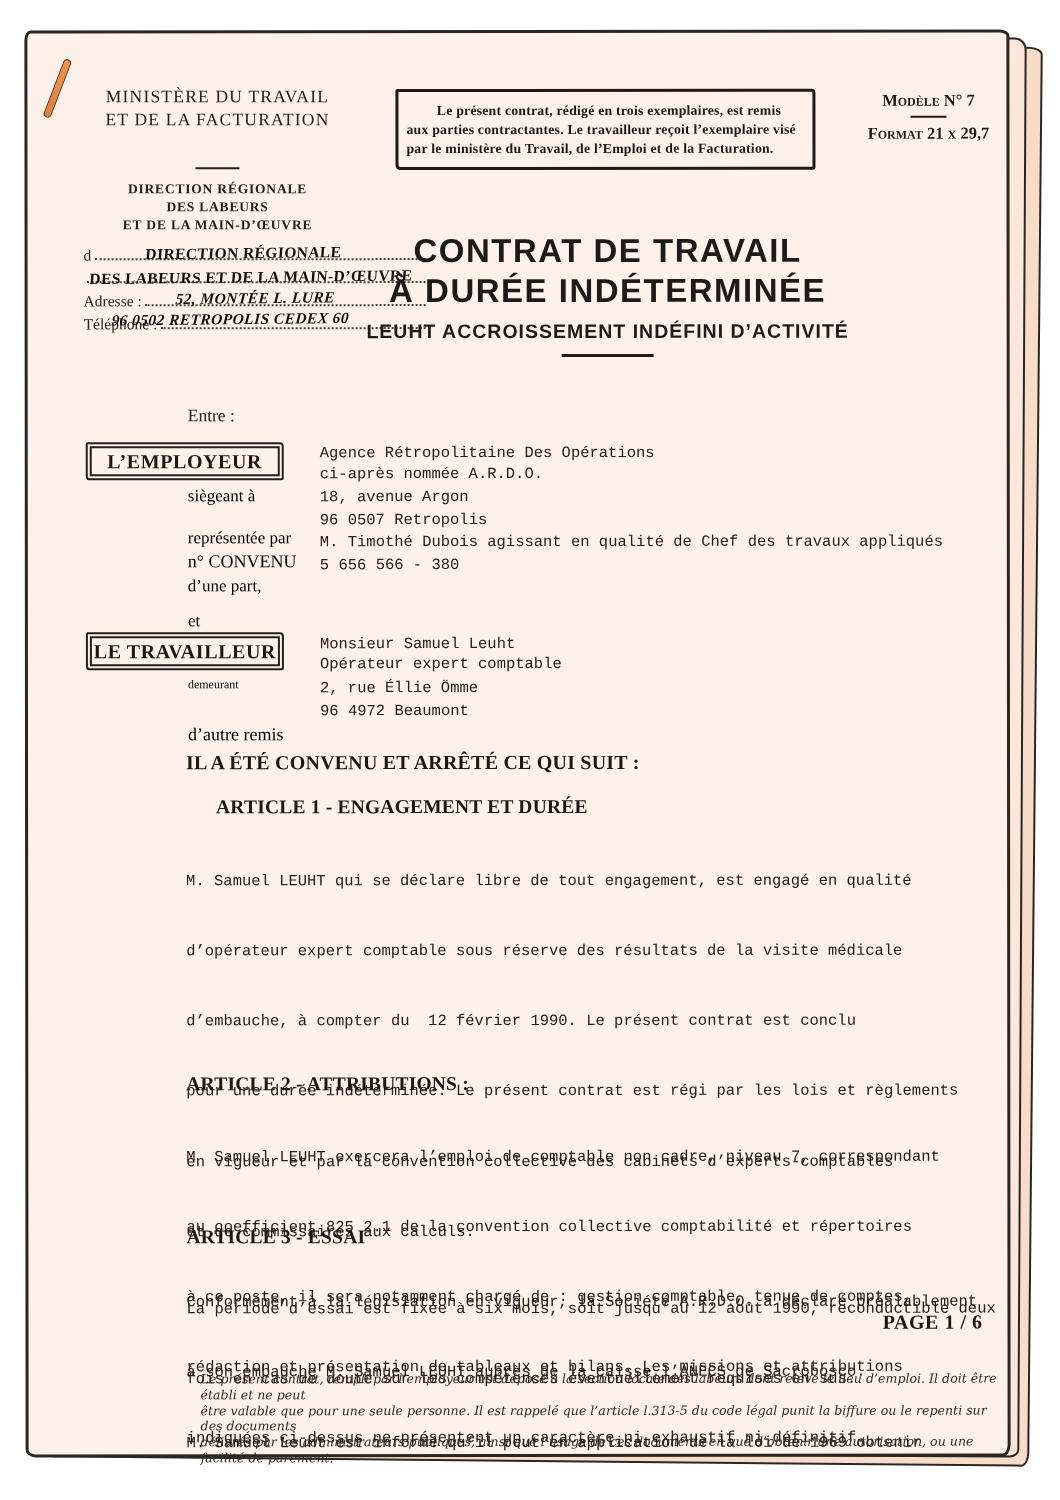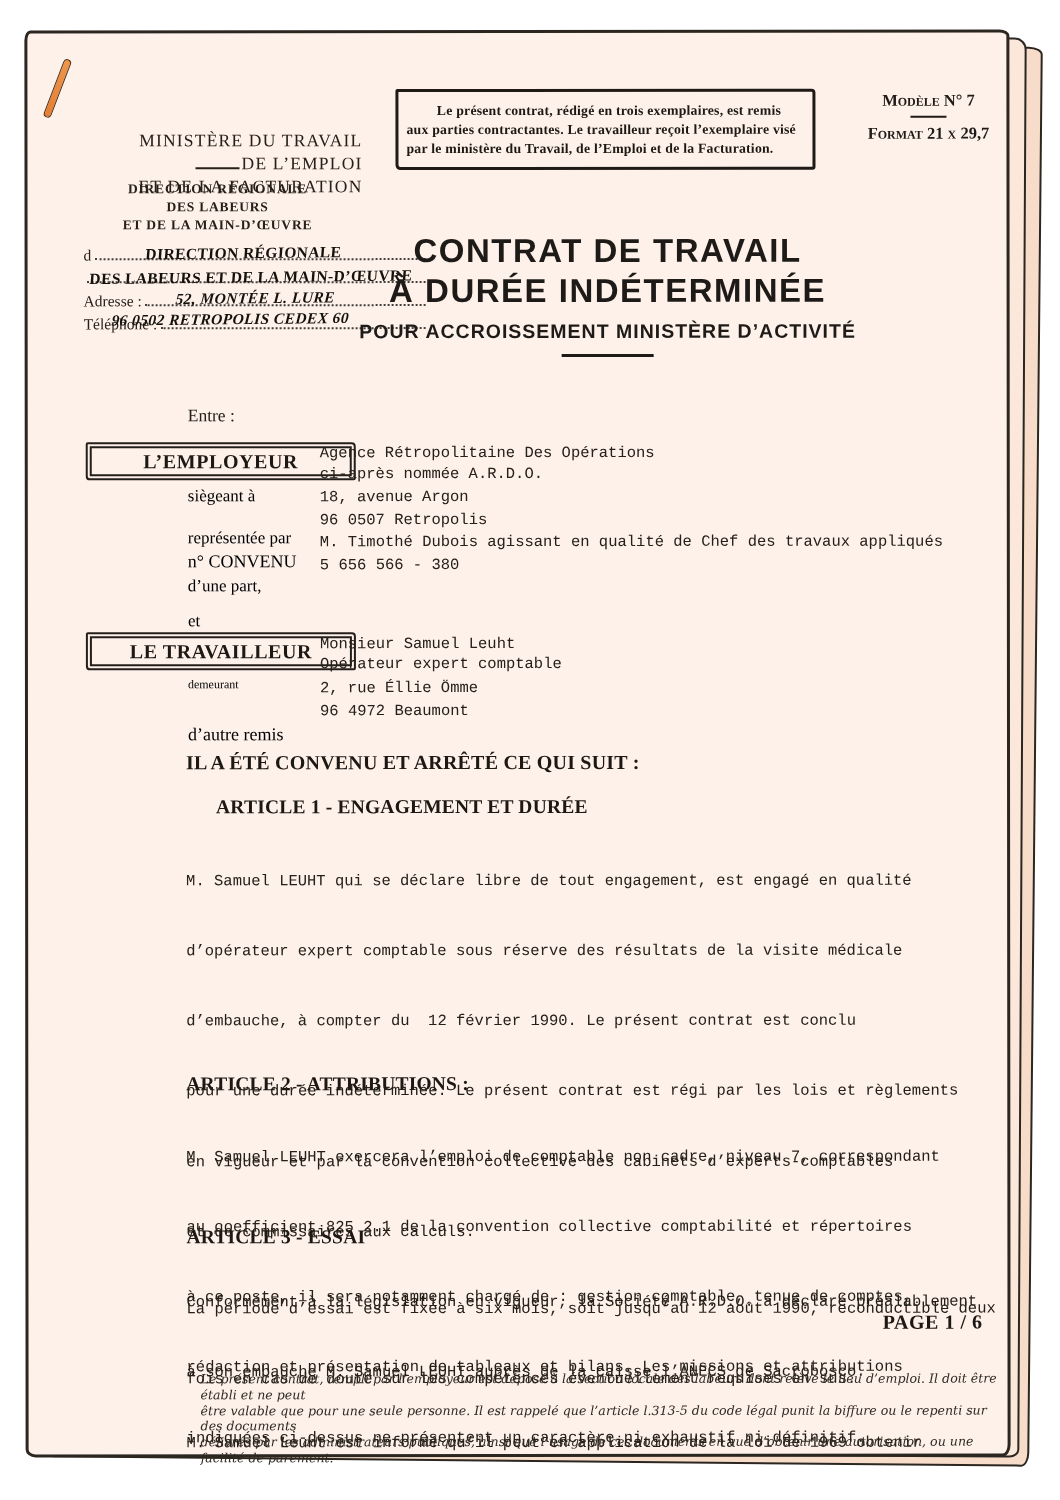--- a/index.html
+++ b/index.html
@@ -16,22 +16,22 @@
     transform:rotate(0.3deg);border-width:2.5px;
     border-radius:8px 12px 10px 10px / 10px 12px 8px 12px;}
   .front{left:25px;top:30px;width:985px;height:1427px;background:#fdf1ea;
     transform:rotate(-0.05deg);
     border-radius:6px 10px 8px 10px / 10px 6px 12px 8px;}
 
   .pencil-mark{position:absolute;left:26px;top:24px;width:6px;height:60px;
     background:linear-gradient(#f0954a,#e57f33);
     border:1.5px solid #46311b;border-radius:4px;transform:rotate(21deg);}
 
-  .ministry{position:absolute;left:45px;top:52px;width:290px;text-align:right;
-    font-size:17.5px;line-height:23px;letter-spacing:1.2px;color:#262019;margin-top:44px;}
+  .ministry{position:absolute;left:45px;top:52px;width:290px;text-align:center;
+    font-size:17.5px;line-height:23px;letter-spacing:1.2px;color:#262019;}
   .mini-rule{position:absolute;left:168px;top:134px;width:44px;
     border-top:2.5px solid #262019;}
   .direction{position:absolute;left:68px;top:147px;width:244px;text-align:center;
     font-weight:bold;font-size:13.5px;line-height:18px;letter-spacing:0.8px;}
 
   .form-block{position:absolute;left:56px;top:208px;width:342px;font-size:15.5px;}
   .form-row{position:relative;display:flex;align-items:flex-end;height:23px;}
   .leader{flex:1;border-bottom:2px dotted #45403b;margin:0 0 4px 3px;}
   .stamp{position:absolute;white-space:nowrap;font-weight:bold;color:#15110d;
     letter-spacing:0.4px;font-size:15.5px;transform:skewX(-5deg) rotate(-0.6deg);}
@@ -51,21 +51,21 @@
   .model-rule{width:36px;margin:5px auto 6px;border-top:2.5px solid #1f1a15;}
 
   .title-block{position:absolute;left:300px;top:198px;width:560px;text-align:center;
     font-family:"Liberation Sans", sans-serif;color:#1d1a17;}
   .title-main{font-size:33px;font-weight:bold;letter-spacing:1.5px;line-height:40px;}
   .title-sub{margin-top:9px;font-size:19.5px;font-weight:bold;letter-spacing:1px;}
   .title-rule{width:92px;border-top:3px solid #1d1a17;margin:11px auto 0;}
 
   .entre{position:absolute;left:160px;top:372px;font-size:17.5px;}
 
-  .party-box{position:absolute;left:58px;width:270px;height:38px;
+  .party-box{position:absolute;left:58px;width:198px;height:38px;
     border:6px double #241f1b;box-sizing:border-box;
     display:flex;align-items:center;justify-content:center;
     font-weight:bold;font-size:20px;letter-spacing:0.6px;color:#1d1813;
     border-radius:2px 4px 2px 4px;}
   .box-employer{top:409px;}
   .box-worker{top:599px;}
 
   .label{position:absolute;left:160px;font-size:17px;color:#000000;}
   .lab-siege{top:453px;}
   .lab-rep{top:495px;}
@@ -104,21 +104,20 @@
 
 <div class="sheet back2"></div>
 <div class="sheet back1"></div>
 
 <div class="sheet front">
 
   <div class="pencil-mark"></div>
 
   <div class="ministry">
     <div>MINISTÈRE DU TRAVAIL</div>
-    <div>DE L’EMPLOI</div>
     <div>ET DE LA FACTURATION</div>
   </div>
   <div class="mini-rule"></div>
 
   <div class="direction">
     <div>DIRECTION RÉGIONALE</div>
     <div>DES LABEURS</div>
     <div>ET DE LA MAIN-D’ŒUVRE</div>
   </div>
 
@@ -150,21 +149,21 @@
 
   <div class="model-block">
     <div>Modèle N° 7</div>
     <div class="model-rule"></div>
     <div>Format 21 x 29,7</div>
   </div>
 
   <div class="title-block">
     <div class="title-main">CONTRAT DE TRAVAIL</div>
     <div class="title-main">À DURÉE INDÉTERMINÉE</div>
-    <div class="title-sub">POUR ACCROISSEMENT MINISTÈRE D’ACTIVITÉ</div>
+    <div class="title-sub">LEUHT ACCROISSEMENT INDÉFINI D’ACTIVITÉ</div>
     <div class="title-rule"></div>
   </div>
 
   <div class="entre">Entre :</div>
 
   <div class="party-box box-employer">L’EMPLOYEUR</div>
   <div class="mono m-emp-name">Agence Rétropolitaine Des Opérations</div>
   <div class="mono m-emp-alias">ci-après nommée A.R.D.O.</div>
   <div class="label lab-siege">siègeant à</div>
   <div class="mono m-emp-a1">18, avenue Argon</div>

